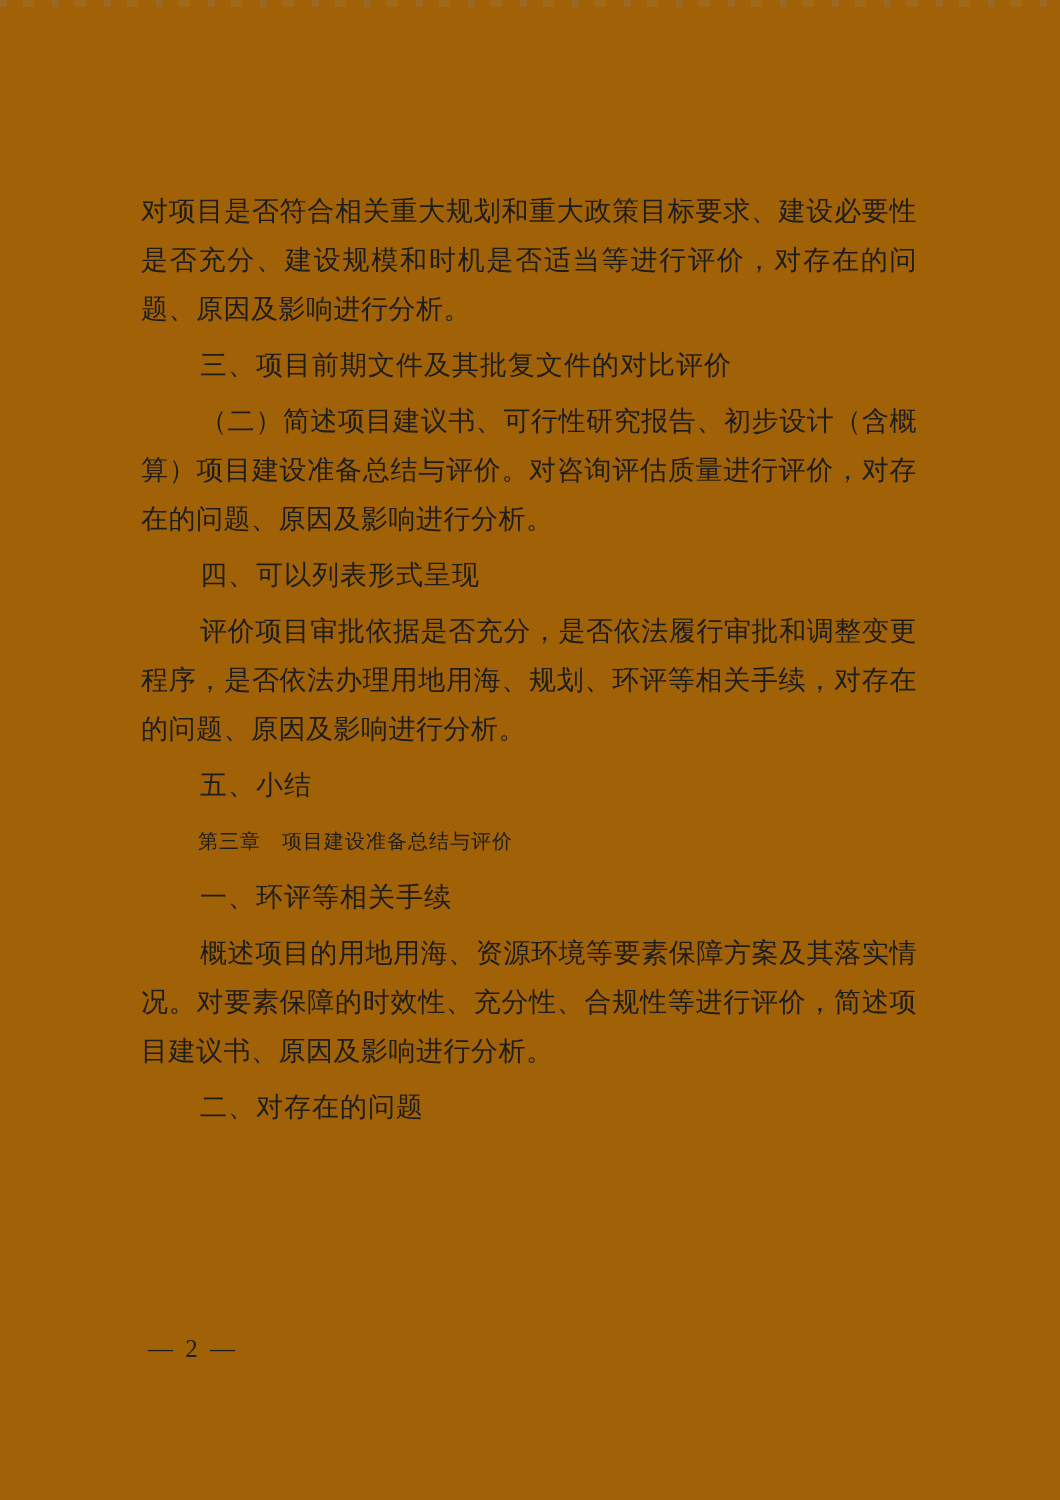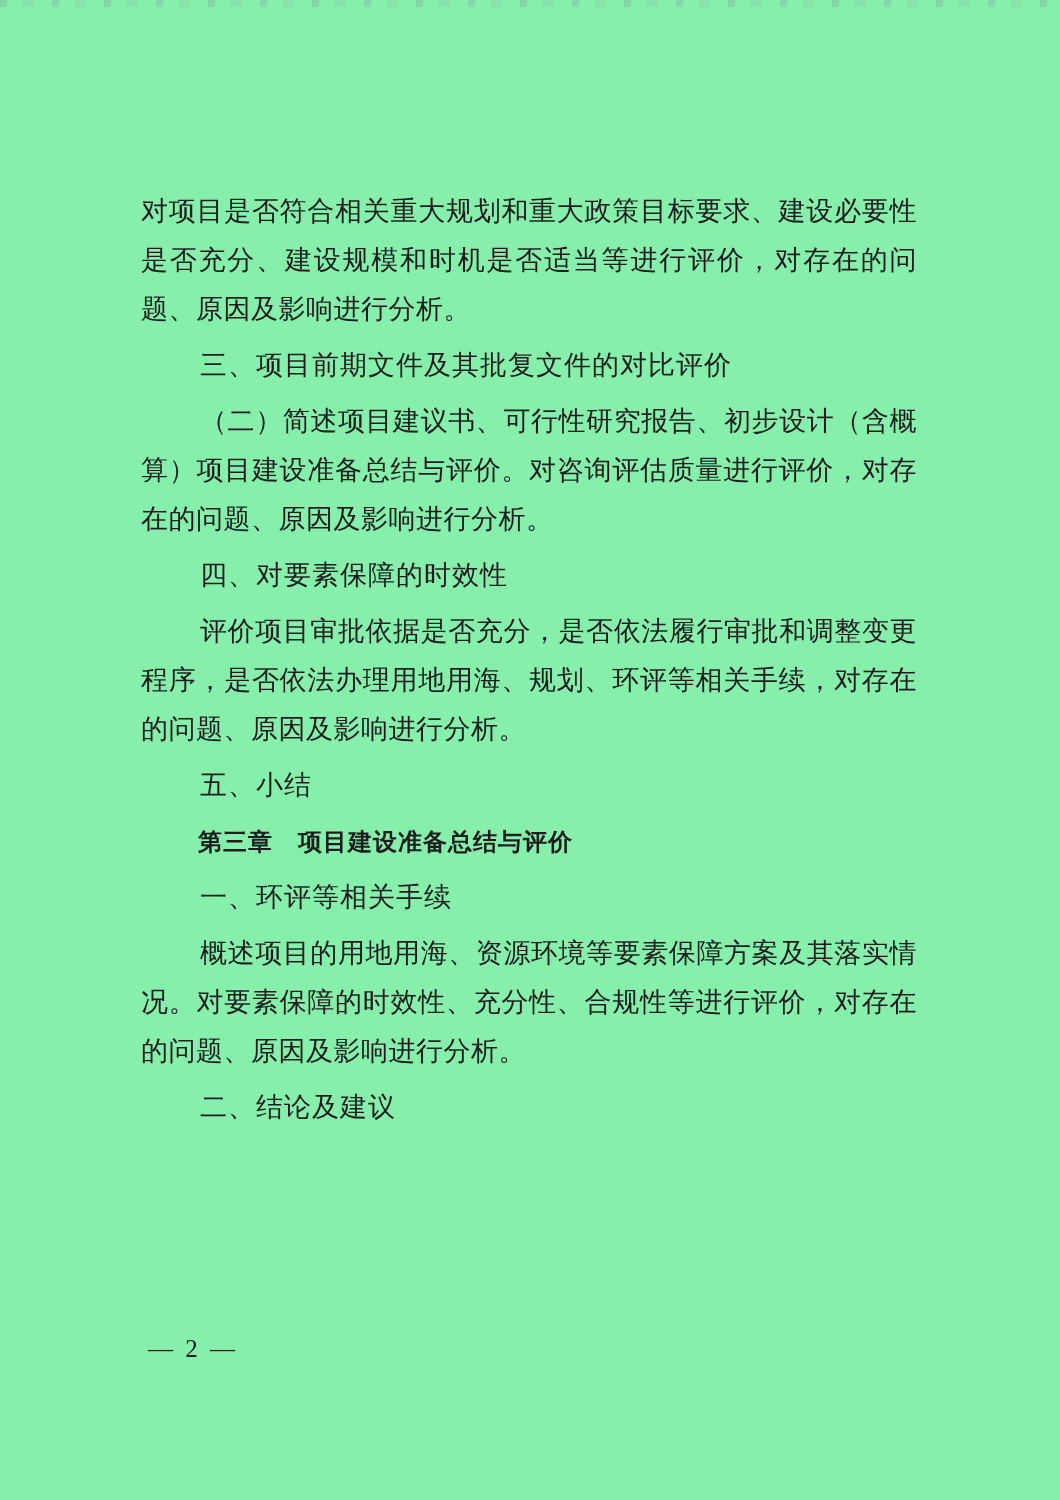--- a/index.html
+++ b/index.html
@@ -4,21 +4,21 @@
 <style>
   html, body {
     margin: 0;
     padding: 0;
     background: #ffffff;
   }
   .page {
     position: relative;
     width: 1060px;
     height: 1500px;
-    background: #86efac;
+    background: #a16207;
     overflow: hidden;
     font-family: "Liberation Serif", serif;
     color: #1d1d1d;
   }
   .scan-noise {
     position: absolute;
     top: 0;
     left: 0;
     width: 1060px;
     height: 7px;
@@ -47,22 +47,22 @@
   p.body-indent { text-indent: 59px; }
   p.body-noindent { text-indent: 0; }
   p.heading {
     font-weight: 400;
     text-indent: 59px;
     text-align: left;
     letter-spacing: 1px;
   }
   p.chapter {
     font-family: "Liberation Sans", sans-serif;
-    font-weight: 700;
-    font-size: 24px;
+    font-weight: 400;
+    font-size: 20px;
     text-indent: 57px;
     text-align: left;
     letter-spacing: 1px;
   }
   .footer {
     position: absolute;
     left: 148px;
     top: 1334px;
     font-size: 25px;
     line-height: 30px;
@@ -73,23 +73,23 @@
 </head>
 <body>
 
 <div class="page">
   <div class="scan-noise"></div>
 
   <div class="content">
     <p class="body-noindent">对项目是否符合相关重大规划和重大政策目标要求、建设必要性是否充分、建设规模和时机是否适当等进行评价，对存在的问题、原因及影响进行分析。</p>
     <p class="heading">三、项目前期文件及其批复文件的对比评价</p>
     <p class="body-indent">（二）简述项目建议书、可行性研究报告、初步设计（含概算）项目建设准备总结与评价。对咨询评估质量进行评价，对存在的问题、原因及影响进行分析。</p>
-    <p class="heading">四、对要素保障的时效性</p>
+    <p class="heading">四、可以列表形式呈现</p>
     <p class="body-indent">评价项目审批依据是否充分，是否依法履行审批和调整变更程序，是否依法办理用地用海、规划、环评等相关手续，对存在的问题、原因及影响进行分析。</p>
     <p class="heading">五、小结</p>
     <p class="chapter">第三章　项目建设准备总结与评价</p>
     <p class="heading">一、环评等相关手续</p>
-    <p class="body-indent">概述项目的用地用海、资源环境等要素保障方案及其落实情况。对要素保障的时效性、充分性、合规性等进行评价，对存在的问题、原因及影响进行分析。</p>
-    <p class="heading">二、结论及建议</p>
+    <p class="body-indent">概述项目的用地用海、资源环境等要素保障方案及其落实情况。对要素保障的时效性、充分性、合规性等进行评价，简述项目建议书、原因及影响进行分析。</p>
+    <p class="heading">二、对存在的问题</p>
   </div>
 
   <div class="footer">— 2 —</div>
 </div>
 
 </body></html>

